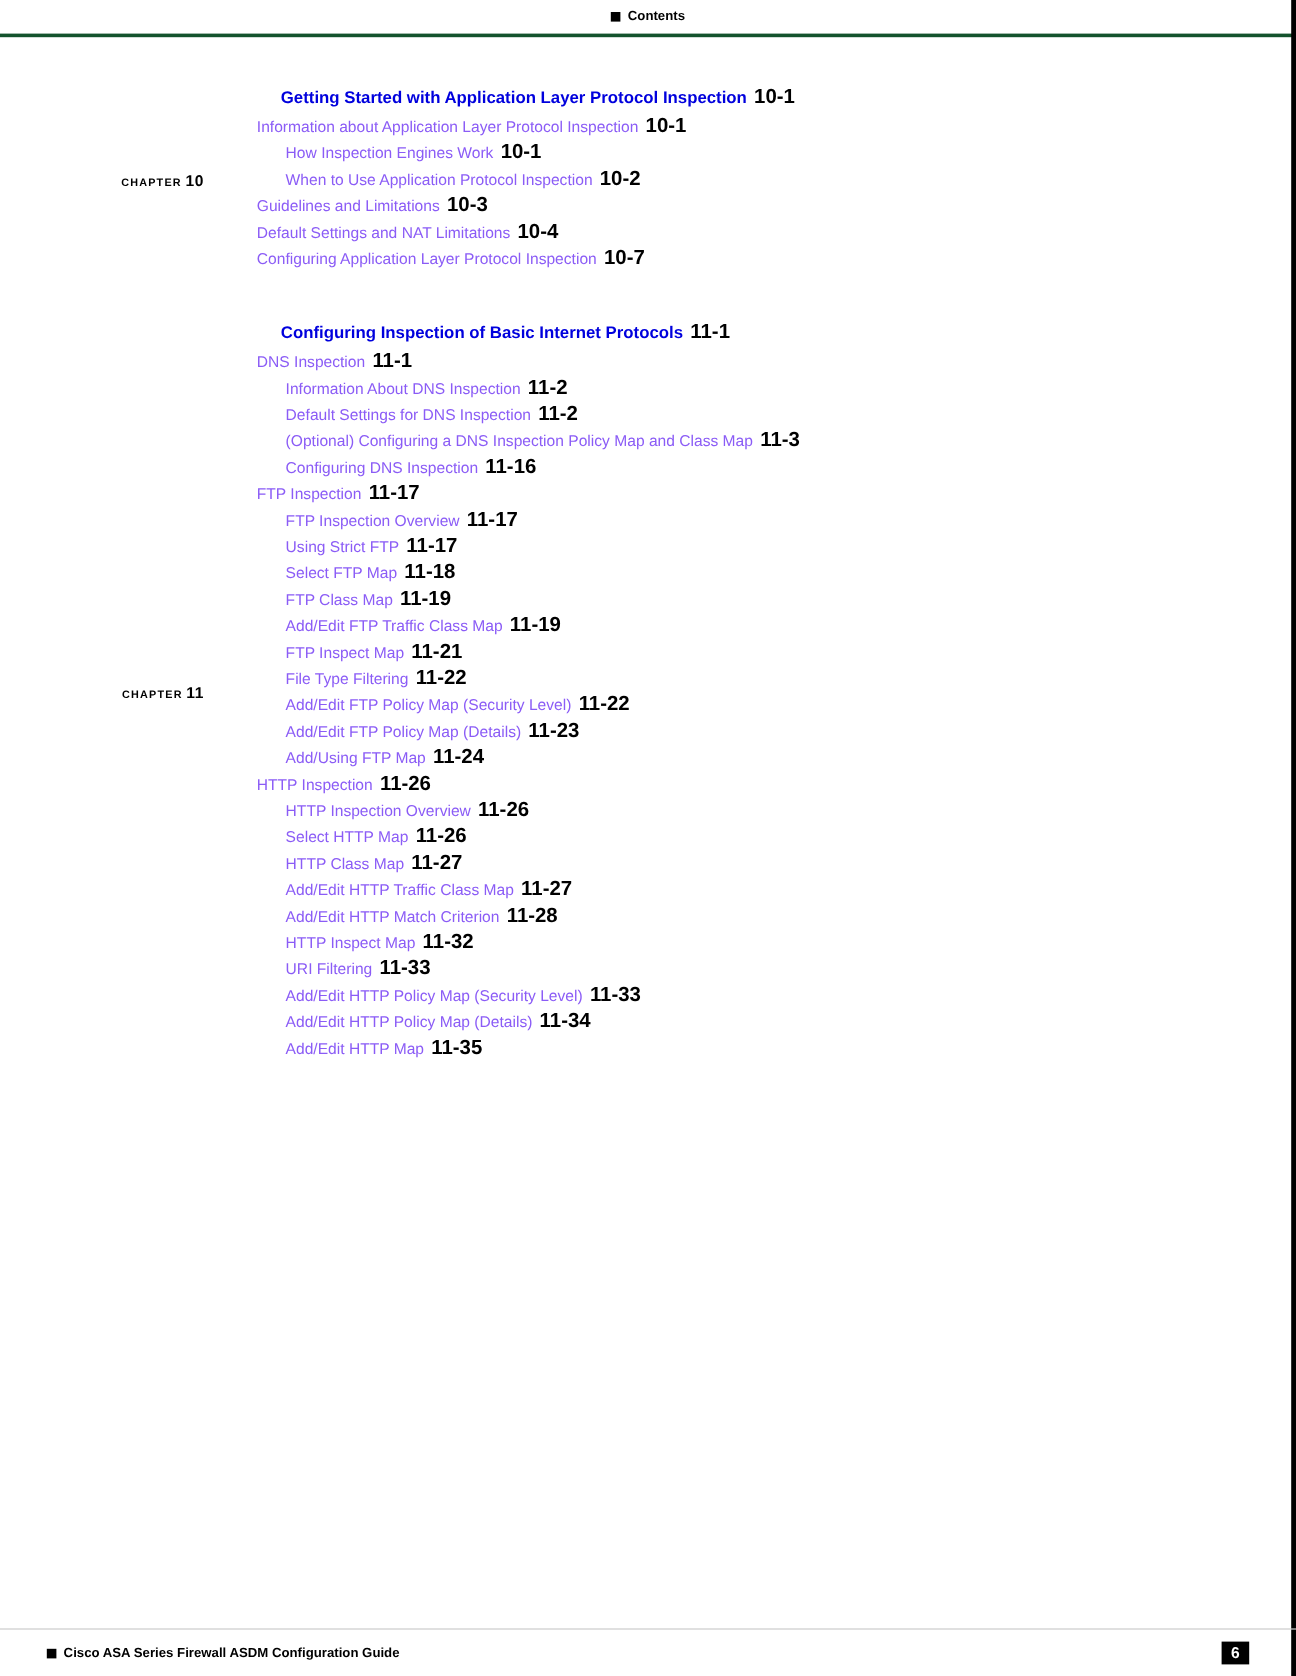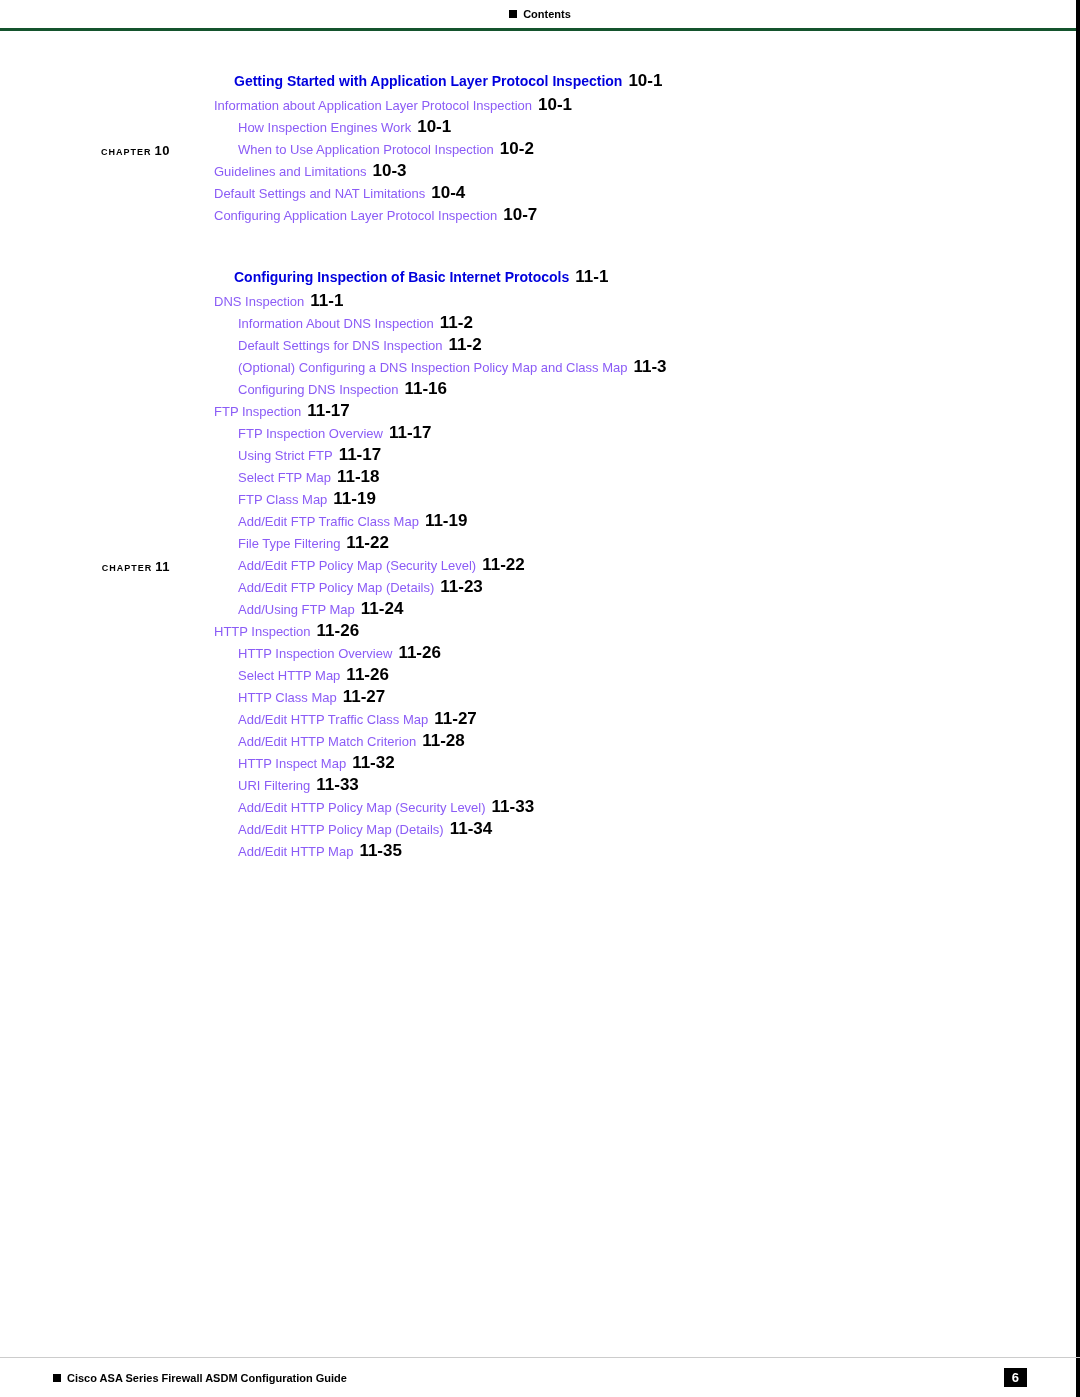--- a/index.html
+++ b/index.html
@@ -105,21 +105,21 @@
     .indent-1 { padding-left: 24px; }
     .indent-2 { padding-left: 48px; }
 
     
     .page-footer {
       position: absolute;
       bottom: 0;
       left: 0;
       right: 0;
       border-top: 1px solid #ccc;
-      padding: 10px 53px;
+      padding: 10px 39px;
       display: flex;
       align-items: center;
       justify-content: space-between;
     }
     .footer-left {
       display: flex;
       align-items: center;
       gap: 6px;
     }
     .footer-square {
@@ -235,20 +235,24 @@
           </div>
           <div class="toc-entry indent-2">
             <a class="toc-link" href="#">FTP Class Map</a>
             <span class="page-num">11-19</span>
           </div>
           <div class="toc-entry indent-2">
             <a class="toc-link" href="#">Add/Edit FTP Traffic Class Map</a>
             <span class="page-num">11-19</span>
           </div>
           <div class="toc-entry indent-2">
+            <a class="toc-link" href="#">FTP Inspect Map</a>
+            <span class="page-num">11-21</span>
+          </div>
+          <div class="toc-entry indent-2">
             <a class="toc-link" href="#">File Type Filtering</a>
             <span class="page-num">11-22</span>
           </div>
           <div class="toc-entry indent-2">
             <a class="toc-link" href="#">Add/Edit FTP Policy Map (Security Level)</a>
             <span class="page-num">11-22</span>
           </div>
           <div class="toc-entry indent-2">
             <a class="toc-link" href="#">Add/Edit FTP Policy Map (Details)</a>
             <span class="page-num">11-23</span>

